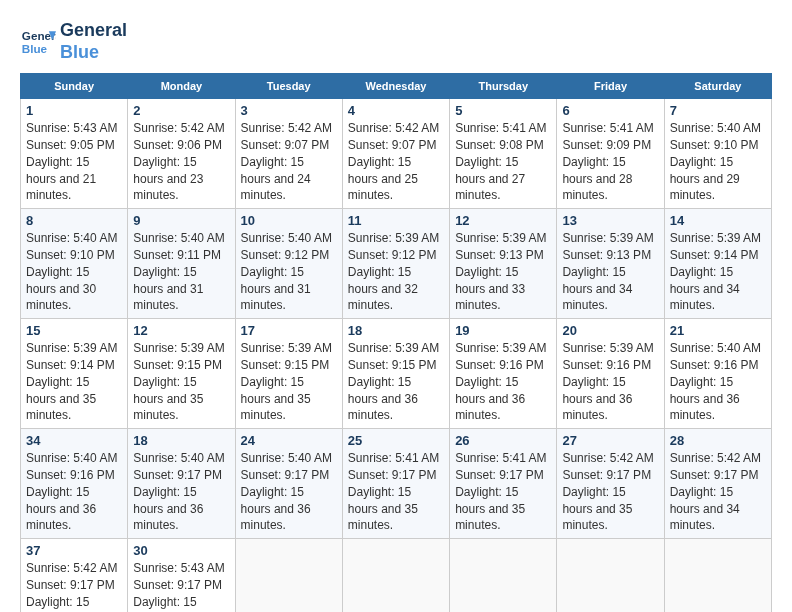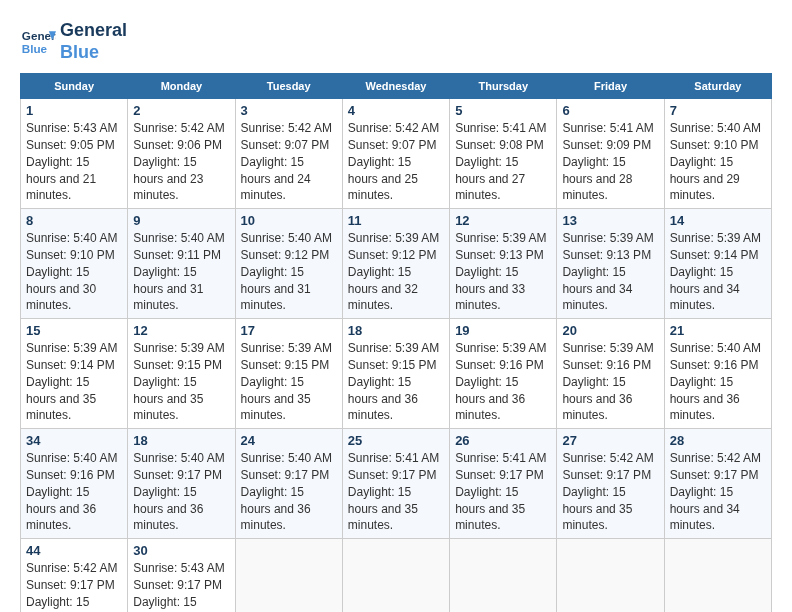--- a/index.html
+++ b/index.html
@@ -142,21 +142,21 @@
       <tr>
         <td><span class="day-num">34</span><span class="day-info">Sunrise: 5:40 AM<br>Sunset: 9:16 PM<br>Daylight: 15 hours and 36 minutes.</span></td>
         <td><span class="day-num">18</span><span class="day-info">Sunrise: 5:40 AM<br>Sunset: 9:17 PM<br>Daylight: 15 hours and 36 minutes.</span></td>
         <td><span class="day-num">24</span><span class="day-info">Sunrise: 5:40 AM<br>Sunset: 9:17 PM<br>Daylight: 15 hours and 36 minutes.</span></td>
         <td><span class="day-num">25</span><span class="day-info">Sunrise: 5:41 AM<br>Sunset: 9:17 PM<br>Daylight: 15 hours and 35 minutes.</span></td>
         <td><span class="day-num">26</span><span class="day-info">Sunrise: 5:41 AM<br>Sunset: 9:17 PM<br>Daylight: 15 hours and 35 minutes.</span></td>
         <td><span class="day-num">27</span><span class="day-info">Sunrise: 5:42 AM<br>Sunset: 9:17 PM<br>Daylight: 15 hours and 35 minutes.</span></td>
         <td><span class="day-num">28</span><span class="day-info">Sunrise: 5:42 AM<br>Sunset: 9:17 PM<br>Daylight: 15 hours and 34 minutes.</span></td>
       </tr>
       <tr>
-        <td><span class="day-num">44</span><span class="day-info">Sunrise: 5:42 AM<br>Sunset: 9:17 PM<br>Daylight: 15 hours and 34 minutes.</span></td>
+        <td><span class="day-num">37</span><span class="day-info">Sunrise: 5:42 AM<br>Sunset: 9:17 PM<br>Daylight: 15 hours and 34 minutes.</span></td>
         <td><span class="day-num">30</span><span class="day-info">Sunrise: 5:43 AM<br>Sunset: 9:17 PM<br>Daylight: 15 hours and 33 minutes.</span></td>
         <td class="empty"></td>
         <td class="empty"></td>
         <td class="empty"></td>
         <td class="empty"></td>
         <td class="empty"></td>
       </tr>
     </tbody>
 </table>
 

